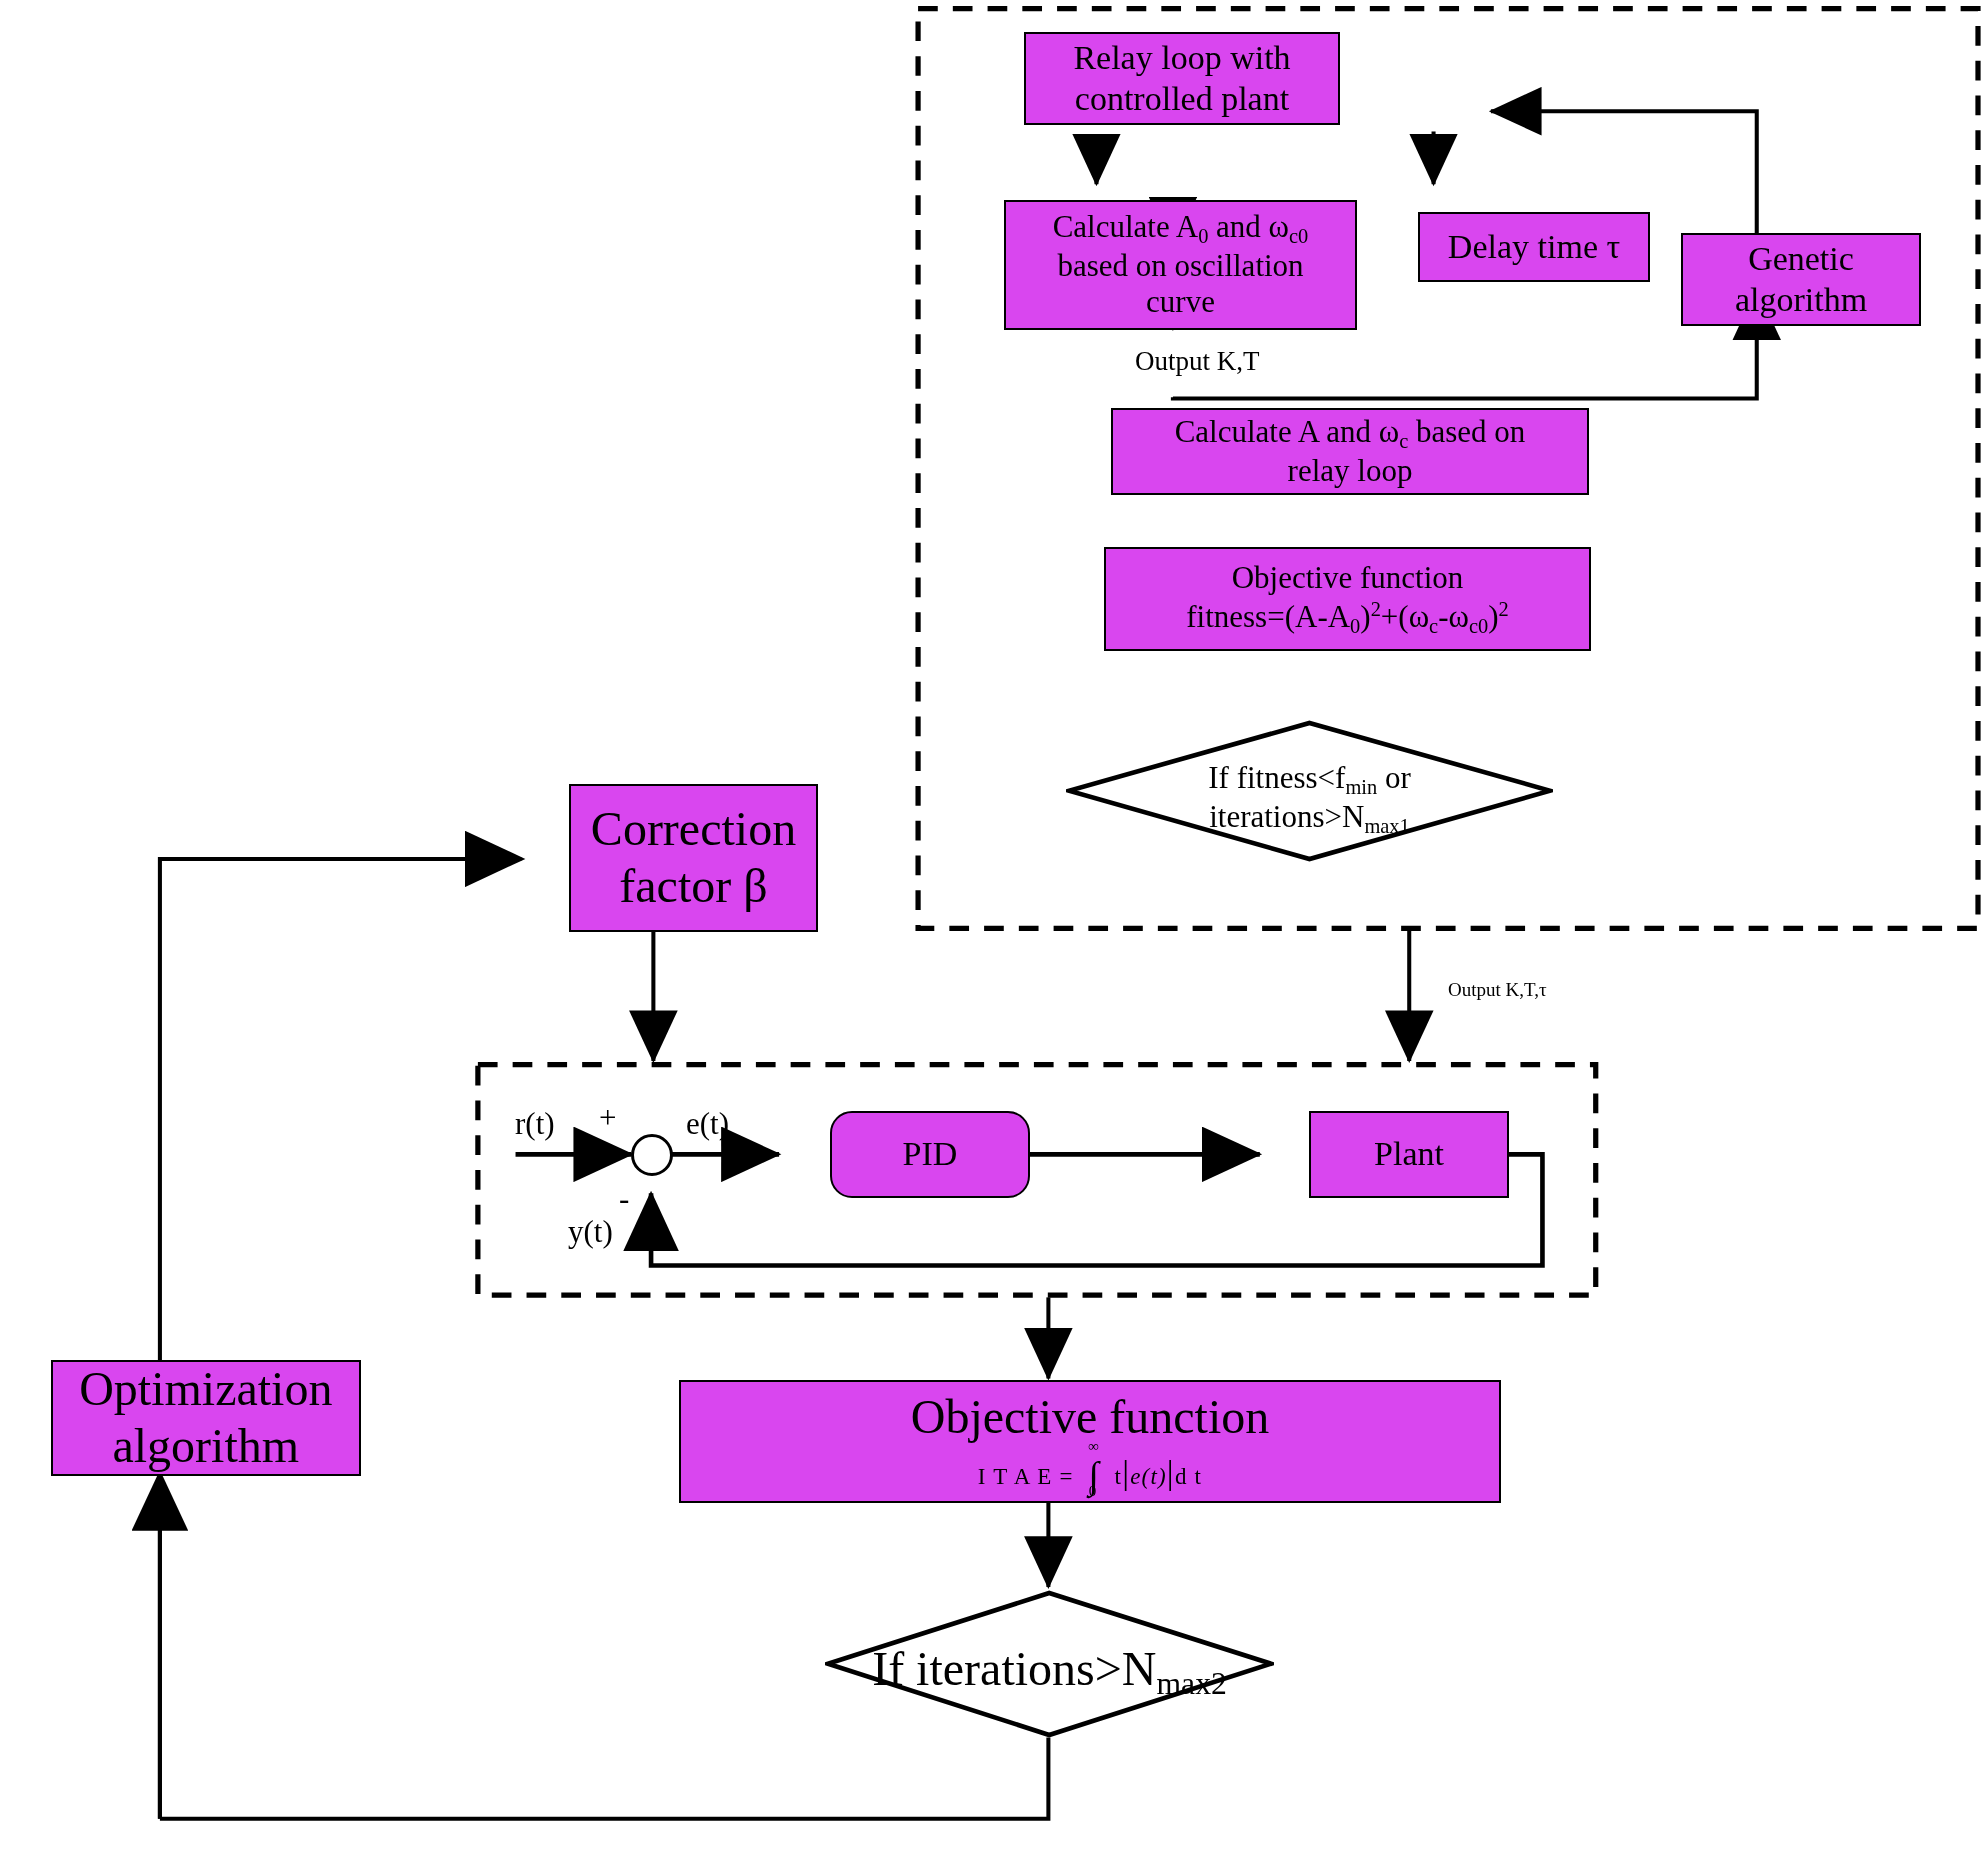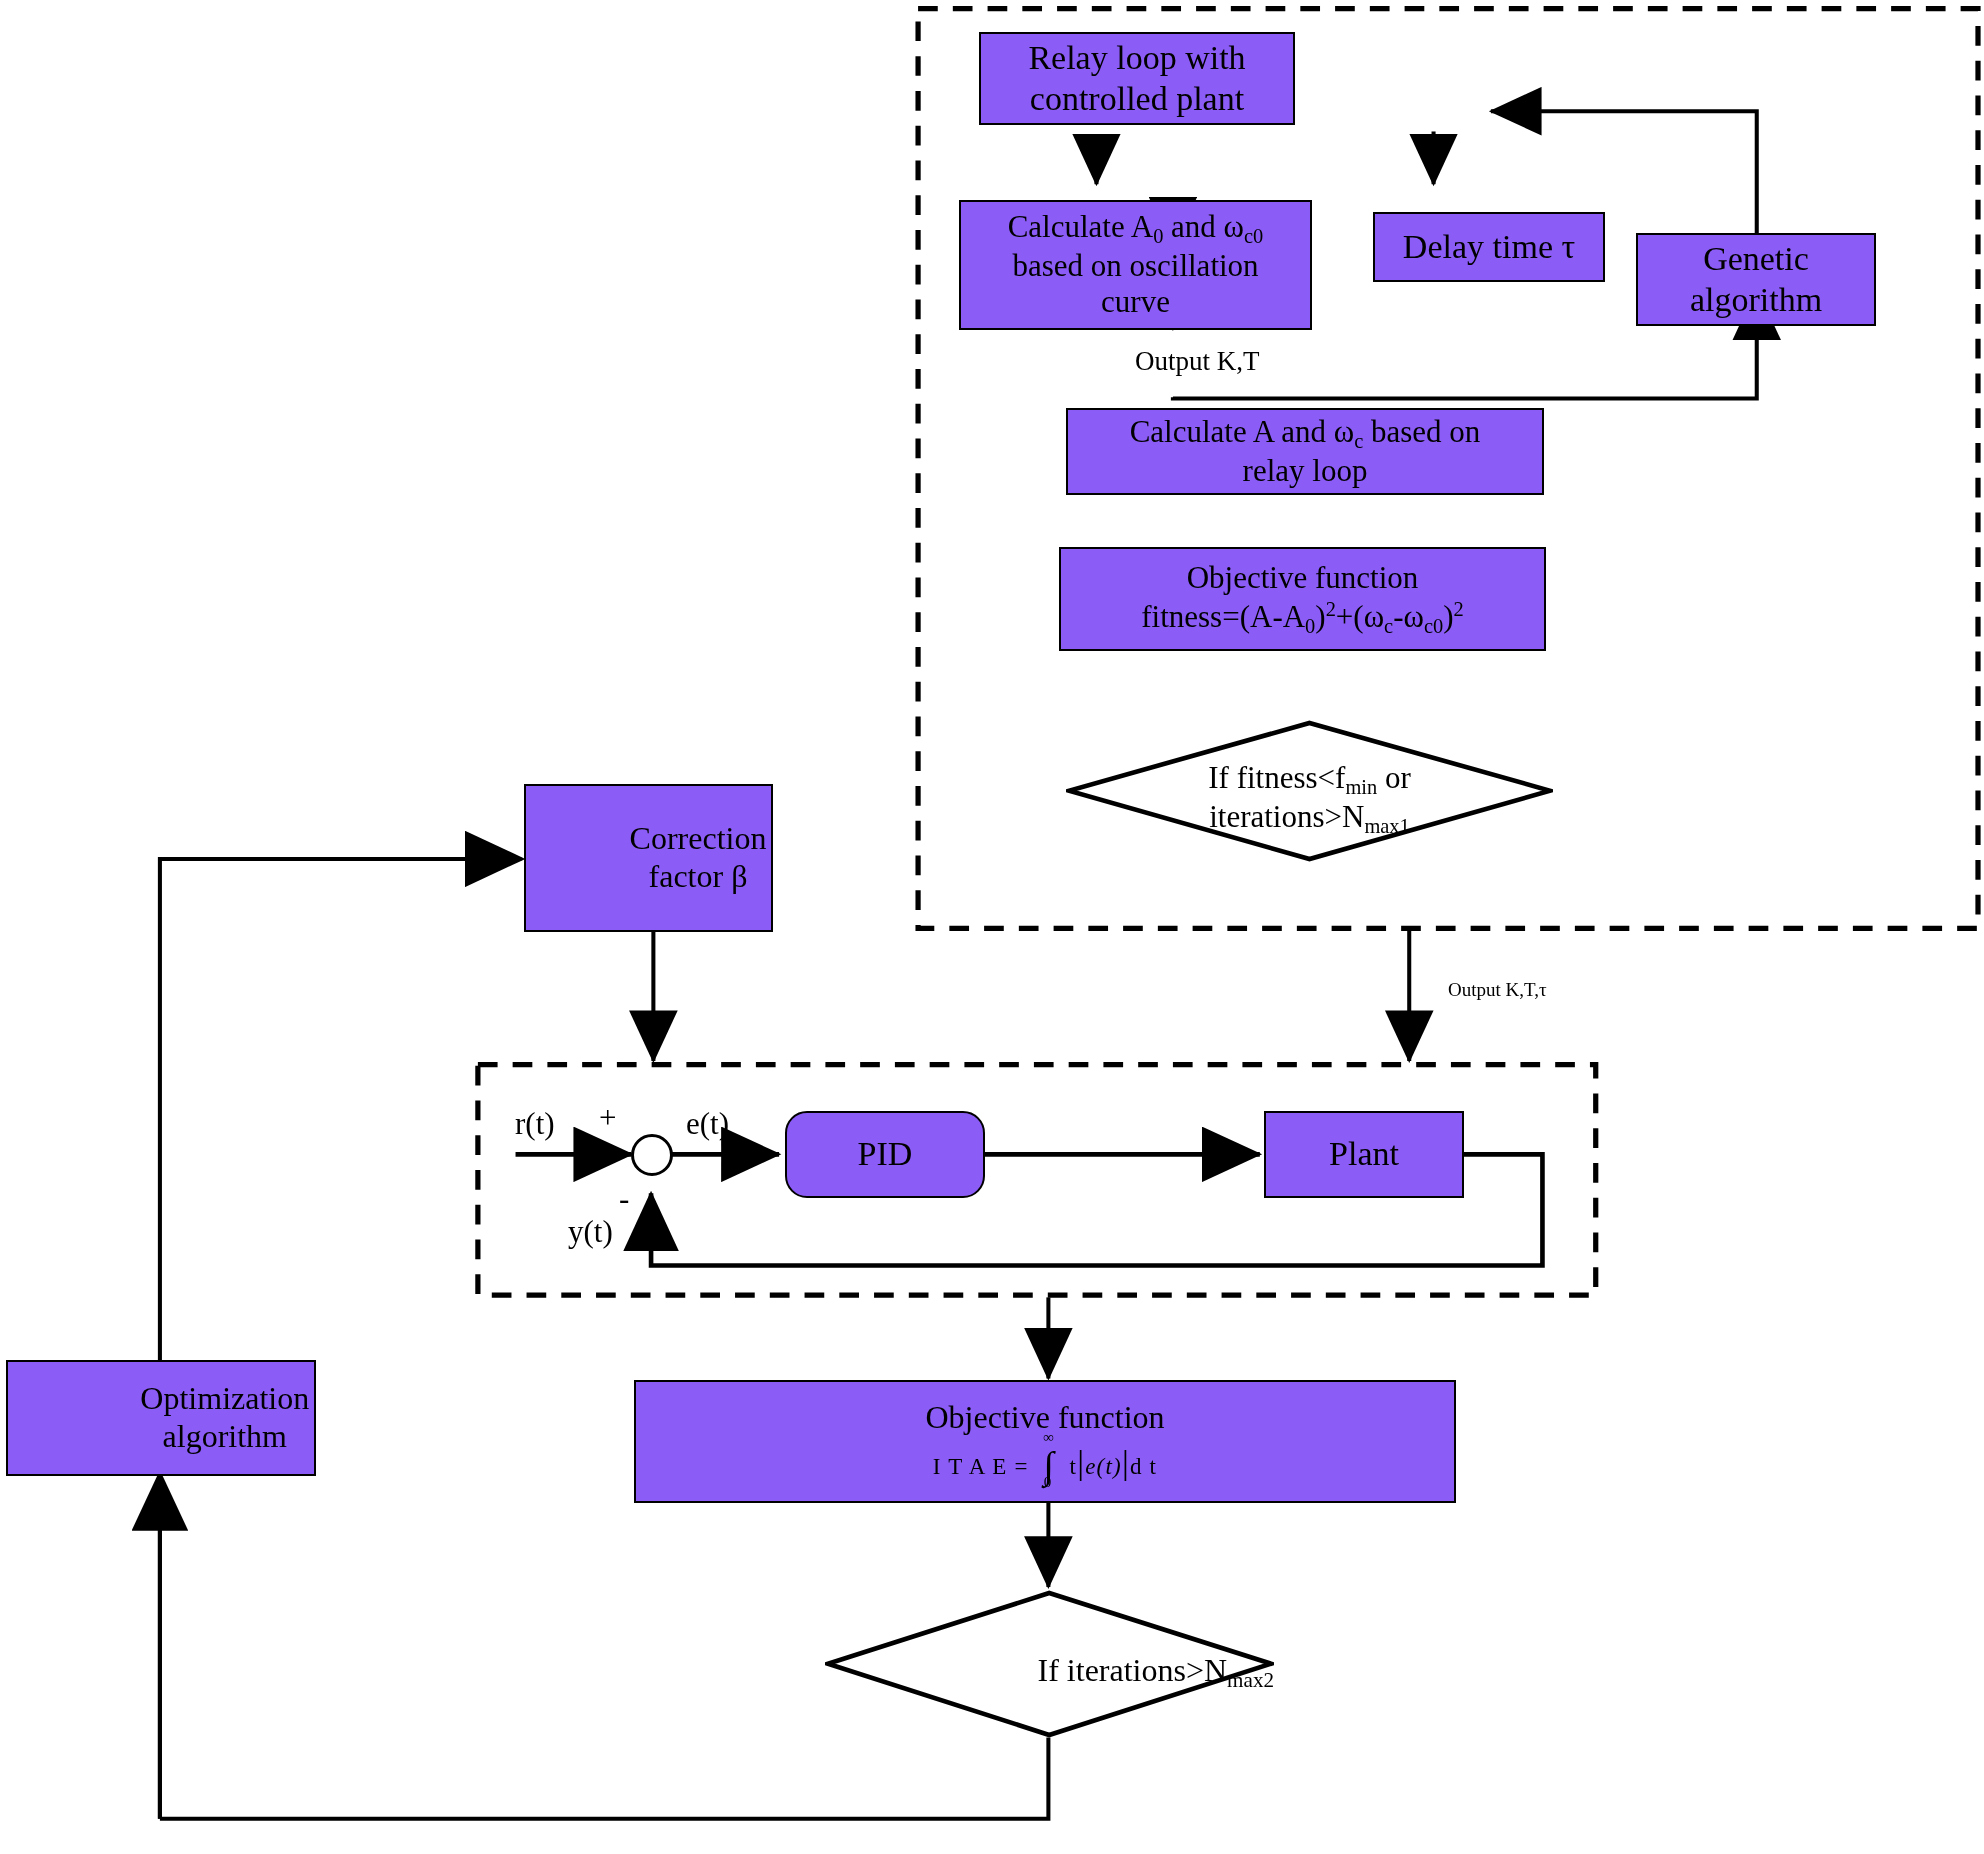--- a/index.html
+++ b/index.html
@@ -21,26 +21,27 @@
     position: absolute;
     left: 0; top: 0;
     width: 1985px;
     height: 1854px;
     pointer-events: none;
   }
   .node {
     position: absolute;
     box-sizing: border-box;
     border: 2.9px solid #000;
-    background: #8b5cf6;
+    background: #d946ef;
     display: flex;
     align-items: center;
     justify-content: center;
     text-align: center;
     line-height: 1.18;
+    margin-left: 45px;
   }
   .node .txt { display: block; padding: 0 4.6px; }
   .dia {
     position: absolute;
     display: flex;
     align-items: center;
     justify-content: center;
     text-align: center;
     line-height: 1.18;
   }
@@ -62,21 +63,21 @@
     border-radius: 50%;
     background: #fff;
     box-sizing: border-box;
   }
   sub { font-size: 0.66em; vertical-align: -0.28em; }
   sup { font-size: 0.66em; vertical-align: 0.52em; }
   .f46 { font-size: 27px; }
   .f50 { font-size: 19px; }
   .f54 { font-size: 31px; }
   .f58 { font-size: 34px; }
-  .f62 { font-size: 32px; justify-content: flex-end; }
+  .f62 { font-size: 48px; }
   .itae { font-size: 23px; letter-spacing: 1.2px; }
   .intg { font-size: 38px; line-height: 0.6; }
   .ital { font-style: italic; }
   .vbar { font-size: 34px; font-weight: 300; }
 </style>
 </head>
 <body>
 
 <div id="canvas">
 

